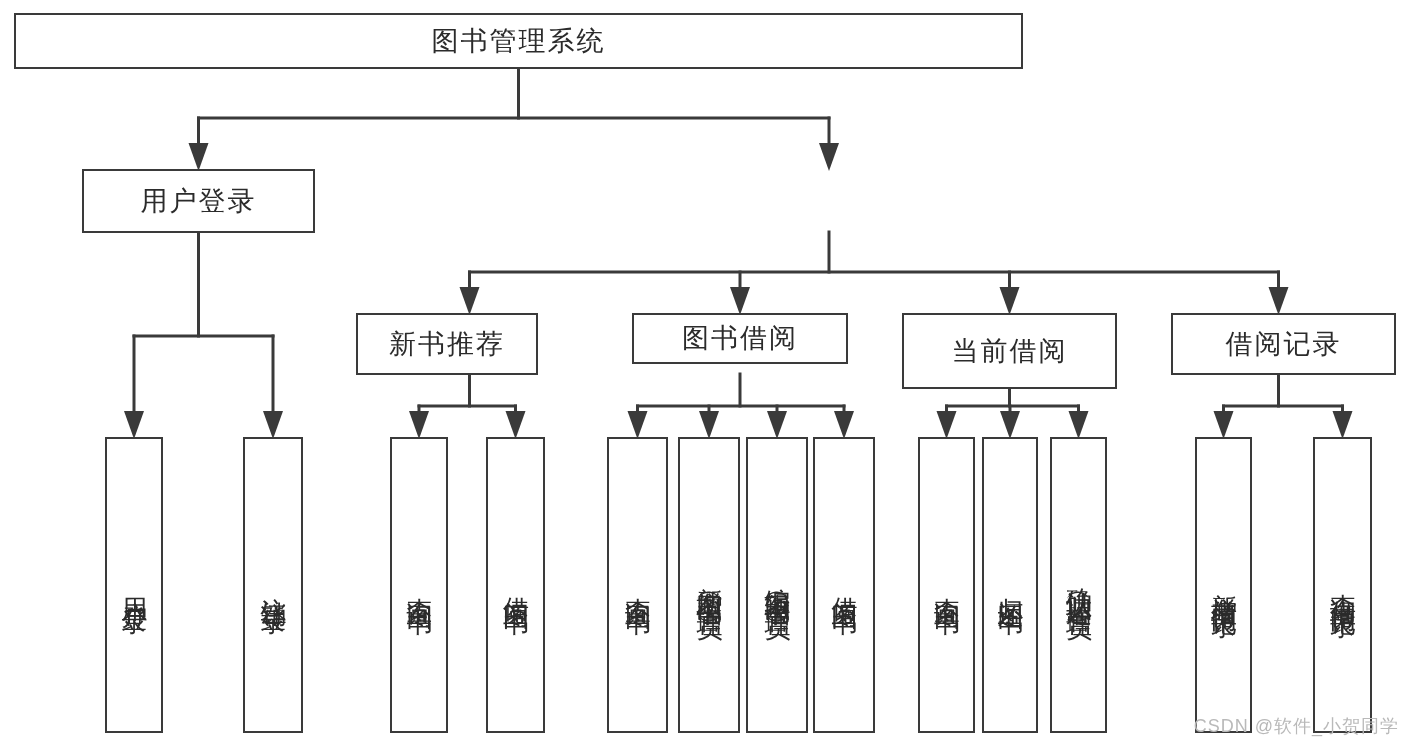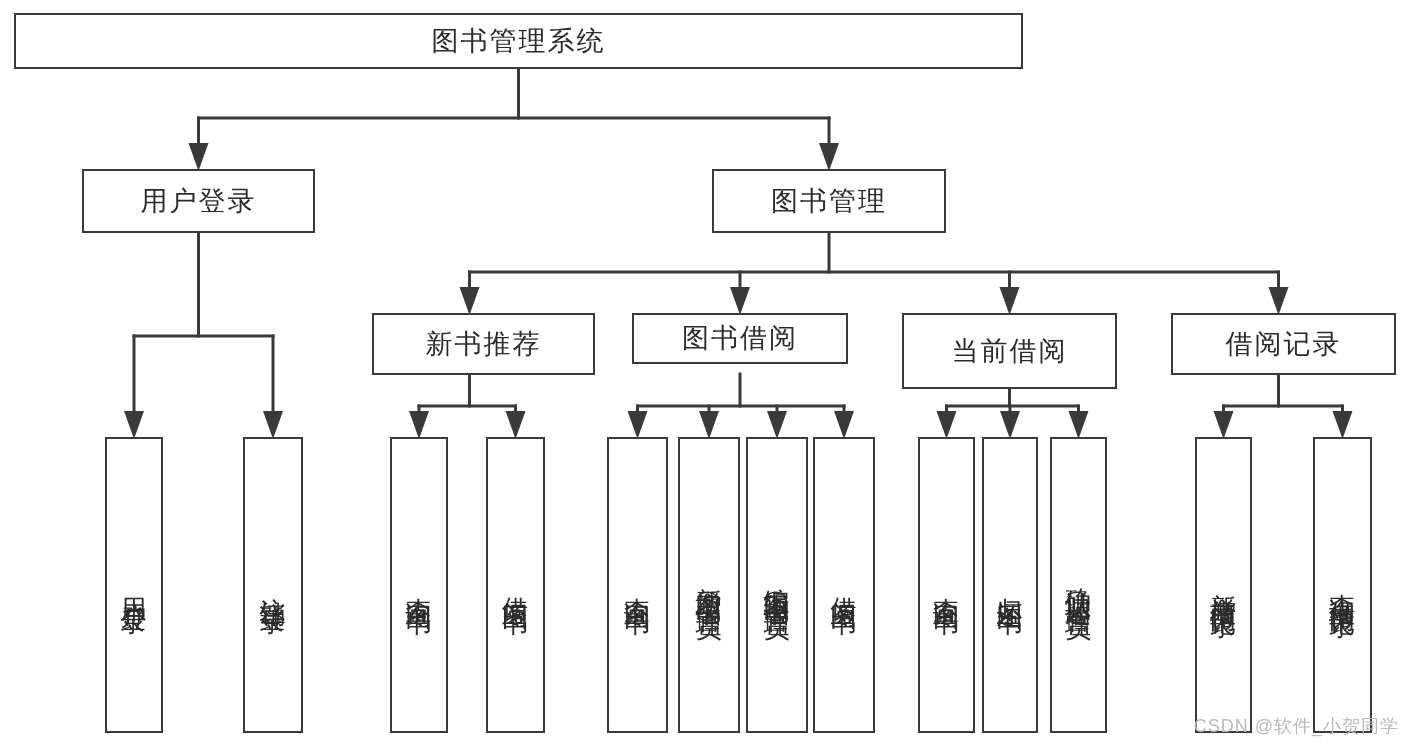--- a/index.html
+++ b/index.html
@@ -27,20 +27,21 @@
     position: absolute;
     box-sizing: border-box;
     border: 2.5px solid var(--border, #3a3a3a);
     background: var(--fill, #ffffff);
     color: var(--text, #2b2b2b);
     display: flex;
     align-items: center;
     justify-content: center;
     font-size: 27px;
     line-height: 1;
+    font-family: Liberation Serif, serif;
   }
   .node.h .label {
     letter-spacing: 2px;
     white-space: nowrap;
   }
   .node.v .label {
     writing-mode: vertical-rl;
     text-orientation: mixed;
     font-size: 26px;
     letter-spacing: 4px;
@@ -115,24 +116,21 @@
       <line x1="1342.5" y1="406" x2="1342.5" y2="415" stroke="#3a3a3a" stroke-width="3" stroke-linecap="square"></line>
       <polygon points="1332.5,411 1352.5,411 1342.5,439" fill="#3a3a3a"></polygon>
     </svg>
   <div id="node-layer">
       <div class="node h" style="left: 14px; top: 13px; width: 1009px; height: 56px;">
         <span class="label">图书管理系统</span>
       </div>
       <div class="node h" style="left: 82px; top: 169px; width: 233px; height: 64px;">
         <span class="label">用户登录</span>
       </div>
-      <div class="node h" style="left: 712px; top: 169px; width: 234px; height: 64px;">
-        <span class="label">图书管理</span>
-      </div>
-      <div class="node h" style="left: 372px; top: 313px; width: 223px; height: 62px;">
+      <div class="node h" style="left: 356px; top: 313px; width: 182px; height: 62px;">
         <span class="label">新书推荐</span>
       </div>
       <div class="node h" style="left: 632px; top: 313px; width: 216px; height: 51px;">
         <span class="label">图书借阅</span>
       </div>
       <div class="node h" style="left: 902px; top: 313px; width: 215px; height: 76px;">
         <span class="label">当前借阅</span>
       </div>
       <div class="node h" style="left: 1171px; top: 313px; width: 225px; height: 62px;">
         <span class="label">借阅记录</span>

